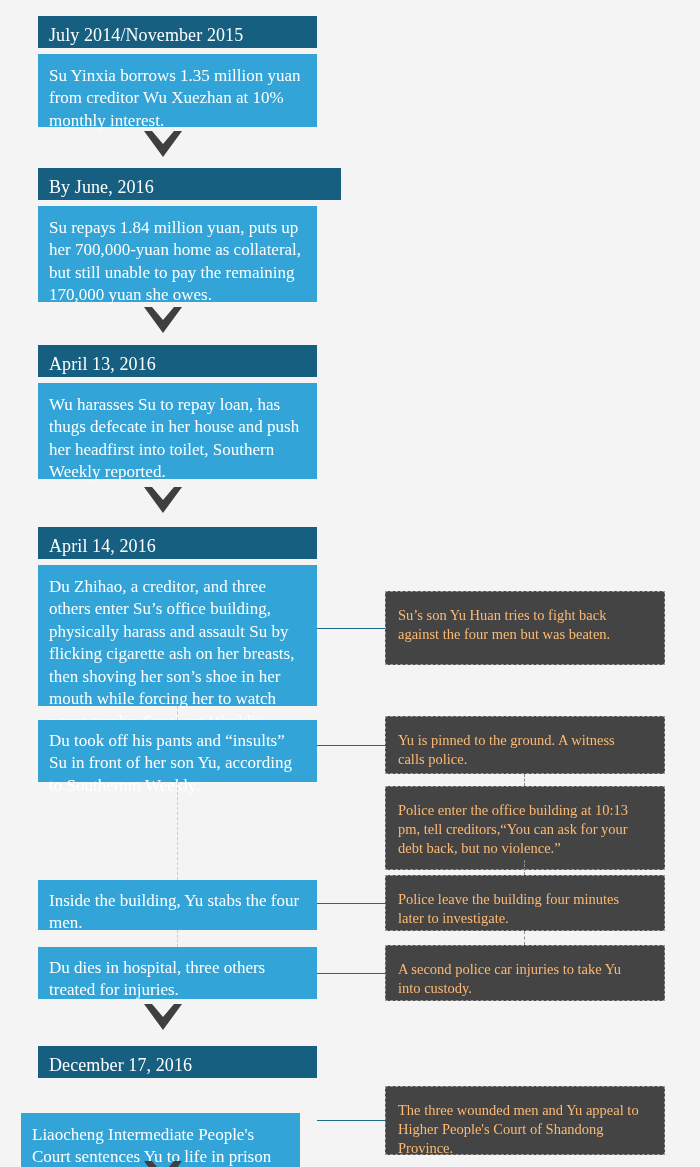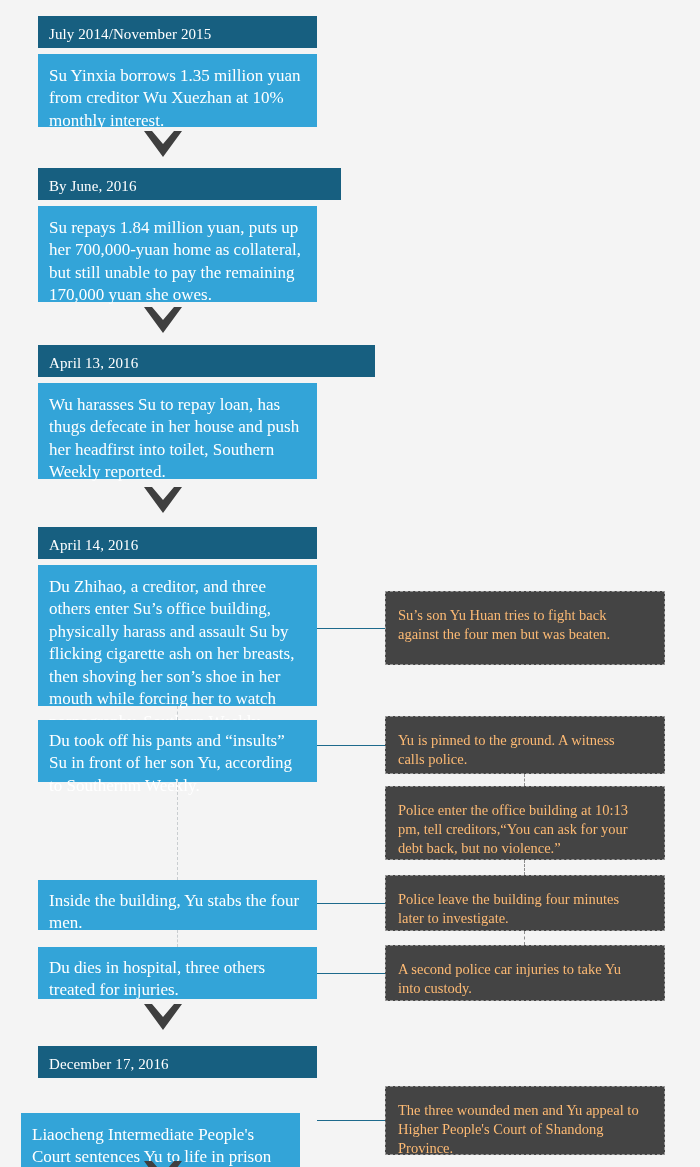--- a/index.html
+++ b/index.html
@@ -19,21 +19,21 @@
     background: #f4f4f4;
   }
 
   
   .abs { position: absolute; }
 
   
   .date-bar {
     background: #175f80;
     color: #ffffff;
-    font-size: 15px;
+    font-size: 18px;
     line-height: 1.2;
     padding: 9px 10px 11px 11px;
     letter-spacing: .1px;
     white-space: nowrap;
   }
 
   .blue-box {
     background: #33a4d8;
     color: #ffffff;
     font-size: 17px;
@@ -94,21 +94,21 @@
   <div class="abs date-bar" style="left:38px; top:168px; width:303px; height:32px;">By June, 2016</div>
 
   <div class="abs blue-box" style="left:38px; top:206px; width:279px; height:96px;">Su repays 1.84 million yuan, puts up her 700,000-yuan home as collateral, but still unable to pay the remaining 170,000 yuan she owes.</div>
 
   <div class="abs chevron" style="left:144px; top:307px;">
     <svg viewBox="0 0 38 26" preserveAspectRatio="none" aria-hidden="true">
       <polygon points="0,0 8,0 19,13 30,0 38,0 19,26" fill="#3f3f3f"></polygon>
     </svg>
   </div>
 
-  <div class="abs date-bar" style="left:38px; top:345px; width:337px; height:32px;">April 13, 2016</div>
+  <div class="abs date-bar" style="left:38px; top:345px; width:279px; height:32px;">April 13, 2016</div>
 
   <div class="abs blue-box" style="left:38px; top:383px; width:279px; height:96px;">Wu harasses Su to repay loan, has thugs defecate in her house and push her headfirst into toilet, Southern Weekly reported.</div>
 
   <div class="abs chevron" style="left:144px; top:487px;">
     <svg viewBox="0 0 38 26" preserveAspectRatio="none" aria-hidden="true">
       <polygon points="0,0 8,0 19,13 30,0 38,0 19,26" fill="#3f3f3f"></polygon>
     </svg>
   </div>
 
   <div class="abs date-bar" style="left:38px; top:527px; width:279px; height:32px;">April 14, 2016</div>
@@ -144,21 +144,21 @@
   </div>
 
   <div class="abs hline" style="left:317px; top:628px; width:69px;"></div>
   <div class="abs dark-box" style="left:385px; top:591px; width:280px; height:74px;">Su’s son Yu Huan tries to fight back against the four men but was beaten.</div>
 
   <div class="abs hline" style="left:317px; top:745px; width:69px;"></div>
   <div class="abs dark-box" style="left:385px; top:716px; width:280px; height:58px;">Yu is pinned to the ground. A witness calls police.</div>
 
   <div class="abs vdots-dark" style="left:524px; top:774px; height:12px;"></div>
 
-  <div class="abs dark-box" style="left:385px; top:786px; width:280px; height:74px;">Police enter the office building at 10:13 pm, tell creditors,“You can ask for your debt back, but no violence.”</div>
+  <div class="abs dark-box" style="left:385px; top:786px; width:280px; height:84px;">Police enter the office building at 10:13 pm, tell creditors,“You can ask for your debt back, but no violence.”</div>
 
   <div class="abs vdots-dark" style="left:524px; top:860px; height:15px;"></div>
 
   <div class="abs hline" style="left:317px; top:903px; width:69px;"></div>
   <div class="abs dark-box" style="left:385px; top:875px; width:280px; height:56px;">Police leave the building four minutes later to investigate.</div>
 
   <div class="abs vdots-dark" style="left:524px; top:931px; height:14px;"></div>
 
   <div class="abs hline" style="left:317px; top:973px; width:69px;"></div>
   <div class="abs dark-box" style="left:385px; top:945px; width:280px; height:56px;">A second police car injuries to take Yu into custody.</div>

